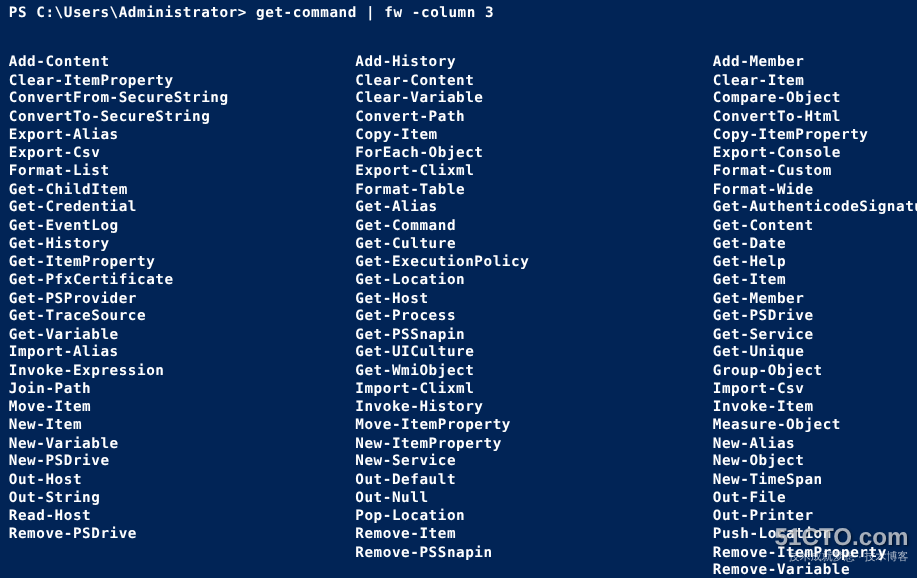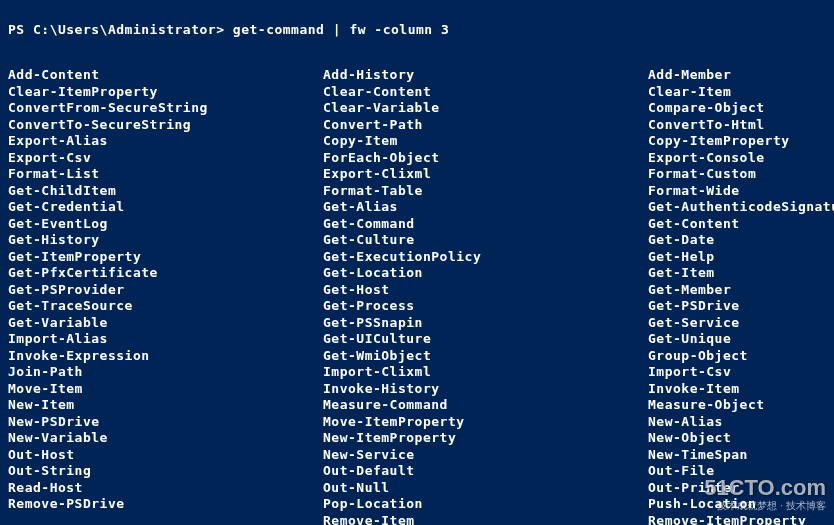--- a/index.html
+++ b/index.html
@@ -16,21 +16,20 @@
       width: 834px;
       height: 525px;
       overflow: hidden;
       position: relative;
       padding: 4px 8px;
       letter-spacing: 0.5px;
     }
     .prompt-line {
       margin-bottom: 30px;
       white-space: pre;
-      margin-top: 18px;
     }
     .output-grid {
       display: grid;
       grid-template-columns: 315px 325px 1fr;
       line-height: 16.5px;
     }
     .cmd-item {
       white-space: nowrap;
       overflow: hidden;
     }
@@ -76,22 +75,22 @@
       <div class="cmd-item">Get-ItemProperty</div>
       <div class="cmd-item">Get-PfxCertificate</div>
       <div class="cmd-item">Get-PSProvider</div>
       <div class="cmd-item">Get-TraceSource</div>
       <div class="cmd-item">Get-Variable</div>
       <div class="cmd-item">Import-Alias</div>
       <div class="cmd-item">Invoke-Expression</div>
       <div class="cmd-item">Join-Path</div>
       <div class="cmd-item">Move-Item</div>
       <div class="cmd-item">New-Item</div>
+      <div class="cmd-item">New-Variable</div>
       <div class="cmd-item">New-PSDrive</div>
-      <div class="cmd-item">New-Variable</div>
       <div class="cmd-item">Out-Host</div>
       <div class="cmd-item">Out-String</div>
       <div class="cmd-item">Read-Host</div>
       <div class="cmd-item">Remove-PSDrive</div>
     </div>
   <div id="col2">
       <div class="cmd-item">Add-History</div>
       <div class="cmd-item">Clear-Content</div>
       <div class="cmd-item">Clear-Variable</div>
       <div class="cmd-item">Convert-Path</div>
@@ -104,21 +103,20 @@
       <div class="cmd-item">Get-Culture</div>
       <div class="cmd-item">Get-ExecutionPolicy</div>
       <div class="cmd-item">Get-Location</div>
       <div class="cmd-item">Get-Host</div>
       <div class="cmd-item">Get-Process</div>
       <div class="cmd-item">Get-PSSnapin</div>
       <div class="cmd-item">Get-UICulture</div>
       <div class="cmd-item">Get-WmiObject</div>
       <div class="cmd-item">Import-Clixml</div>
       <div class="cmd-item">Invoke-History</div>
-      <div class="cmd-item">Measure-Command</div>
       <div class="cmd-item">Move-ItemProperty</div>
       <div class="cmd-item">New-ItemProperty</div>
       <div class="cmd-item">New-Service</div>
       <div class="cmd-item">Out-Default</div>
       <div class="cmd-item">Out-Null</div>
       <div class="cmd-item">Pop-Location</div>
       <div class="cmd-item">Remove-Item</div>
       <div class="cmd-item">Remove-PSSnapin</div>
     </div>
   <div id="col3">

